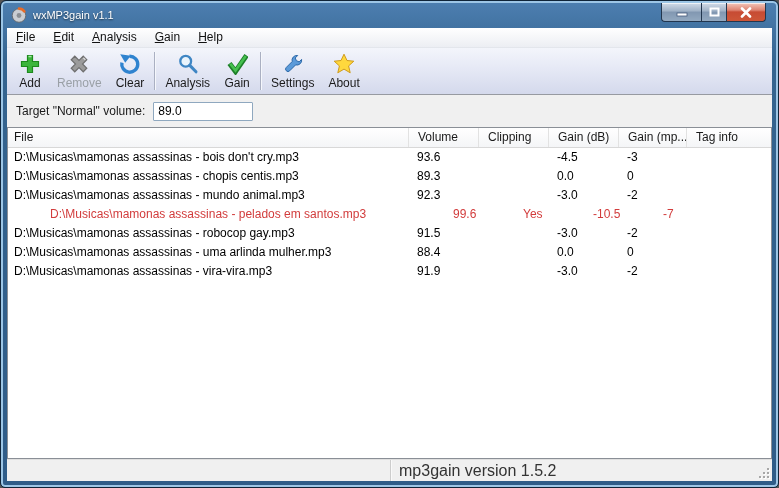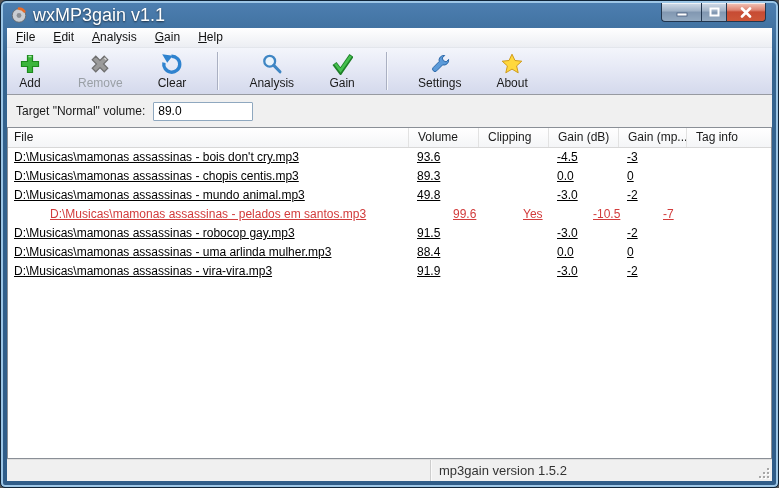--- a/index.html
+++ b/index.html
@@ -21,21 +21,21 @@
   
   .titlebar {
     height:27px; flex:0 0 27px;
     display:flex; align-items:center;
     padding-left:4px;
     position:relative;
   }
   .app-icon { width:16px; height:16px; margin-top:1px; }
   .title-text {
     margin-left:6px; margin-top:1px;
-    color:#fff; font-size:18px;
+    color:#fff; font-size:11px;
     text-shadow:0 1px 2px rgba(0,0,0,.6);
     white-space:nowrap;
   }
   .win-buttons {
     position:absolute; top:2px; right:6px;
     display:flex;
   }
   .win-btn {
     height:19px;
     border:1px solid #223putout;
@@ -67,21 +67,20 @@
   }
   .menu-item::first-letter { text-decoration:underline; }
 
   
   .toolbar {
     height:47px; flex:0 0 47px;
     background:linear-gradient(#f3f5fb, #e7eaf6 40%, #d4d9ec);
     border-bottom:1px solid #979aa1;
     display:flex; align-items:center;
     padding-left:3px;
-    gap:21px;
   }
   .tool-btn {
     min-width:40px; height:42px;
     padding:2px 6px 0 6px;
     display:flex; flex-direction:column; align-items:center; justify-content:flex-start;
     font-size:12px; color:#1a1a1a;
     border:1px solid transparent; border-radius:3px;
     cursor:default;
   }
   .tool-btn svg { display:block; margin-bottom:1px; }
@@ -137,34 +136,33 @@
   .col-file  { width:400px; flex:0 0 400px; }
   .col-vol   { width:70px;  flex:0 0 70px; }
   .col-clip  { width:70px;  flex:0 0 70px; }
   .col-gdb   { width:70px;  flex:0 0 70px; }
   .col-gmp   { width:68px;  flex:0 0 68px; }
   .col-tag   { flex:1 1 auto; }
 
   .list-row { height:19px; flex:0 0 19px; display:flex; color:#000; cursor:default; }
   .list-row .cell {
     line-height:19px; padding-left:9px;
-    white-space:nowrap; overflow:hidden;text-decoration:underline;
+    white-space:nowrap; overflow:hidden;
   }
   .list-row .cell.col-file { padding-left:6px; }
   .list-row.red { color:#d23c3c;margin-left:36px; }
 
   
   .statusbar {
     height:22px; flex:0 0 22px;
     background:#f0f0f0;
     border-top:1px solid #dfdfdf;
     display:flex; align-items:flex-start;
-    font-size:13px; color:#333;
+    font-size:16px; color:#333;
     position:relative;
-    padding-left:40px;
   }
   .status-pane-left {
     width:384px; flex:0 0 384px; height:100%;
     border-right:1px solid #cdcdcd;
     box-shadow:1px 0 0 #fafafa;
   }
   .status-pane-right {
     flex:1 1 auto; padding-left:8px;
     line-height:21px; white-space:nowrap;
   }
@@ -316,21 +314,21 @@
       <div class="cell col-file">D:\Musicas\mamonas assassinas - chopis centis.mp3</div>
       <div class="cell col-vol">89.3</div>
       <div class="cell col-clip"></div>
       <div class="cell col-gdb">0.0</div>
       <div class="cell col-gmp">0</div>
       <div class="cell col-tag"></div>
     </div>
 
     <div class="list-row">
       <div class="cell col-file">D:\Musicas\mamonas assassinas - mundo animal.mp3</div>
-      <div class="cell col-vol">49.8</div>
+      <div class="cell col-vol">92.3</div>
       <div class="cell col-clip"></div>
       <div class="cell col-gdb">-3.0</div>
       <div class="cell col-gmp">-2</div>
       <div class="cell col-tag"></div>
     </div>
 
     <div class="list-row red">
       <div class="cell col-file">D:\Musicas\mamonas assassinas - pelados em santos.mp3</div>
       <div class="cell col-vol">99.6</div>
       <div class="cell col-clip">Yes</div>

